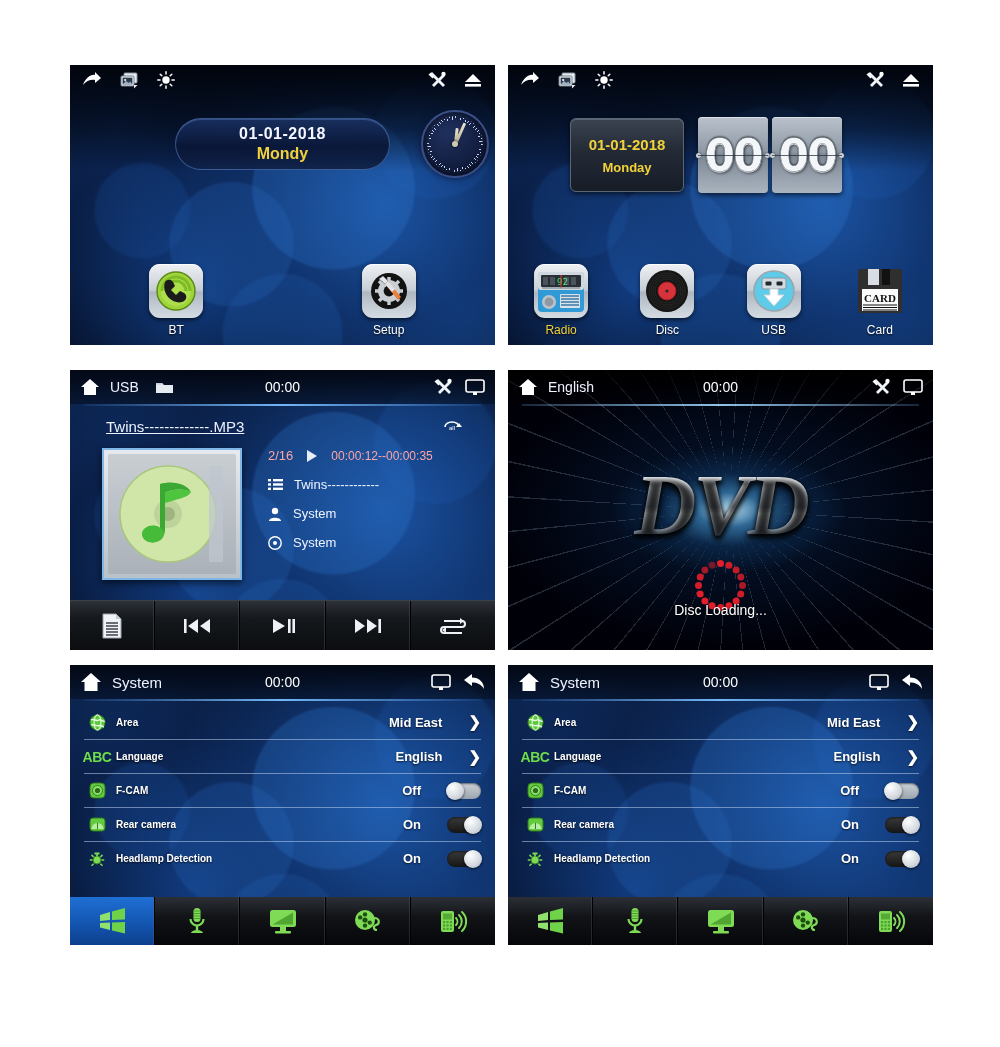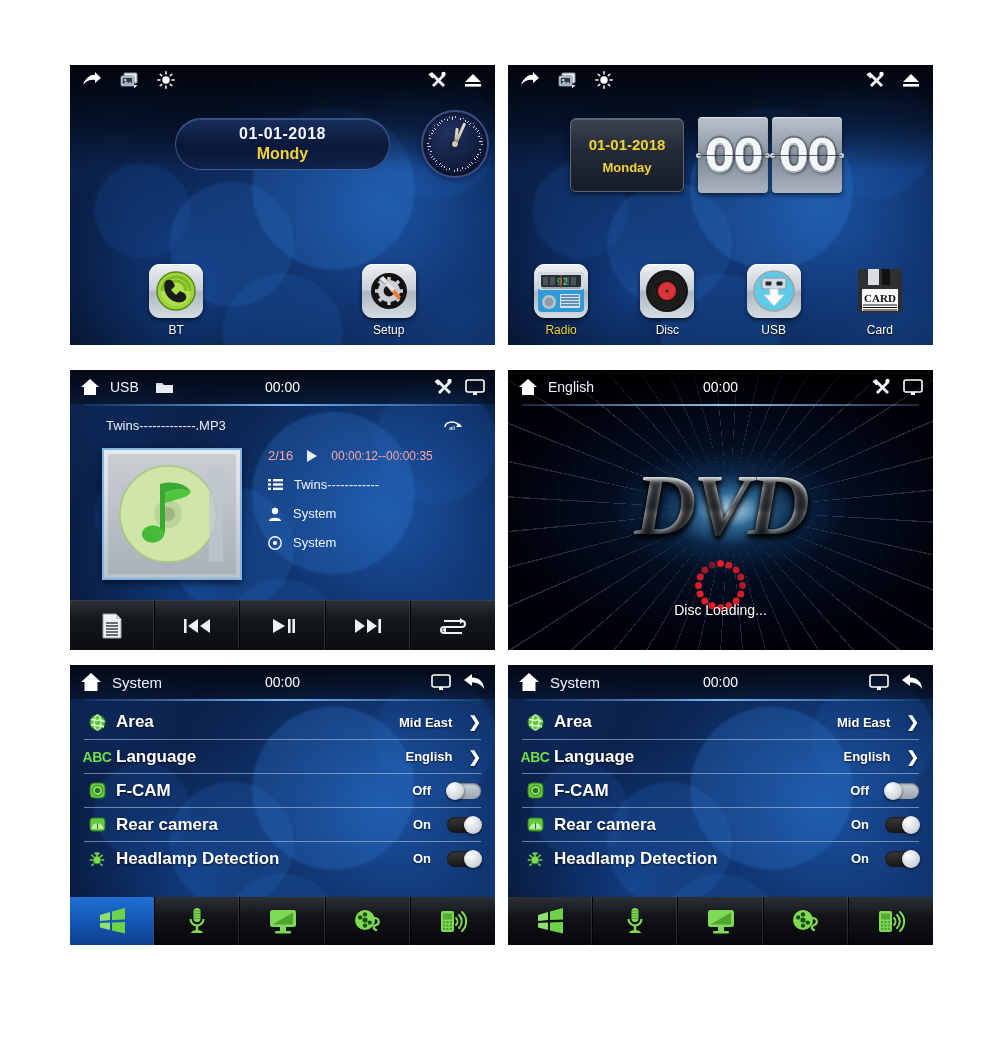--- a/index.html
+++ b/index.html
@@ -128,21 +128,21 @@
     background: linear-gradient(180deg, rgba(2,6,16,.92), rgba(4,12,28,.55));
   }
   .medhead .ttl { color:#eef3ff; font-size:14px; }
   .medhead .clock { position:absolute; left:0; right:0; text-align:center; color:#ffffff;
     font-size:14px; pointer-events:none; }
   .medhead .rgt { margin-left:auto; display:flex; align-items:center; gap:12px; z-index:2; }
   .headline { position:absolute; left:14px; right:14px; top:34px; height:2px; z-index:6;
     background: linear-gradient(90deg, rgba(70,140,230,.1), rgba(120,190,255,.95), rgba(70,140,230,.1)); }
 
   
-  .track-title { position:absolute; left:36px; top:48px; color:#eaf0fb; font-size:13px; z-index:4; }
+  .track-title { position:absolute; left:36px; top:48px; color:#eaf0fb; font-size:15px; z-index:4;text-decoration:underline; }
   .repeat-ic { position:absolute; right:30px; top:46px; z-index:4; }
   .albumart {
     position:absolute; left:32px; top:78px; width:140px; height:132px;
     background: linear-gradient(180deg,#e6eaee,#b9c1c9);
     border:2px solid #7fb6e8; padding:4px; box-shadow: 0 3px 7px rgba(0,0,0,.6);
   }
   .albumart .inner { width:100%; height:100%; border-radius:2px; position:relative; overflow:hidden;
     background: linear-gradient(180deg,#c9ced3,#aab1b8); display:flex; align-items:center; justify-content:center;}
   .meta { position:absolute; left:198px; top:78px; right:10px; z-index:4; }
   .meta .line1 { display:flex; align-items:center; gap:12px; color:#fca5a5; font-size:13px; }
@@ -183,24 +183,24 @@
   .spinner i { position:absolute; width:7px; height:7px; border-radius:50%; background:#e31d2a;
     left:50%; top:50%; margin:-3.5px; }
   .dvd-status { position:absolute; left:0; right:0; top:232px; text-align:center; color:#fff;
     font-size:14px; z-index:4; text-shadow:0 1px 3px #000; }
 
   
   .settings-list { position:absolute; left:0; right:0; top:40px; bottom:48px; z-index:4; padding: 0 14px; }
   .srow { height:34px; display:flex; align-items:center; position:relative; }
   .srow + .srow { border-top: 1px solid rgba(185,205,235,.55); }
   .srow .sic { width:26px; display:flex; align-items:center; justify-content:center; }
-  .srow .slbl { color:#ffffff; font-size:17px; font-weight:bold; margin-left:6px;
+  .srow .slbl { color:#ffffff; font-size:10px; font-weight:bold; margin-left:6px;
     text-shadow:0 1px 2px rgba(0,0,0,.7); }
   .srow .sval { margin-left:auto; color:#ffffff; font-size:13px; font-weight:bold;
-    text-shadow:0 1px 2px rgba(0,0,0,.7); display:flex; align-items:center; gap:16px; }
+    text-shadow:0 1px 2px rgba(0,0,0,.7); display:flex; align-items:center; gap:26px; }
   .chev { font-size:15px; font-weight:bold; color:#fff; }
   .toggle { width:34px; height:16px; border-radius:9px; position:relative;
     box-shadow: inset 0 1px 2px rgba(0,0,0,.55); }
   .toggle.off { background: linear-gradient(180deg,#cdd3d9,#9ba4ad); }
   .toggle.on  { background: linear-gradient(180deg,#3a3a3a,#151515); }
   .toggle .knob { position:absolute; top:-1px; width:18px; height:18px; border-radius:50%;
     background: radial-gradient(circle at 35% 30%, #ffffff, #d3d9df 60%, #a8b0b8 100%);
     box-shadow: 0 1px 3px rgba(0,0,0,.7); }
   .toggle.off .knob { left:-1px; }
   .toggle.on  .knob { right:-1px; }

